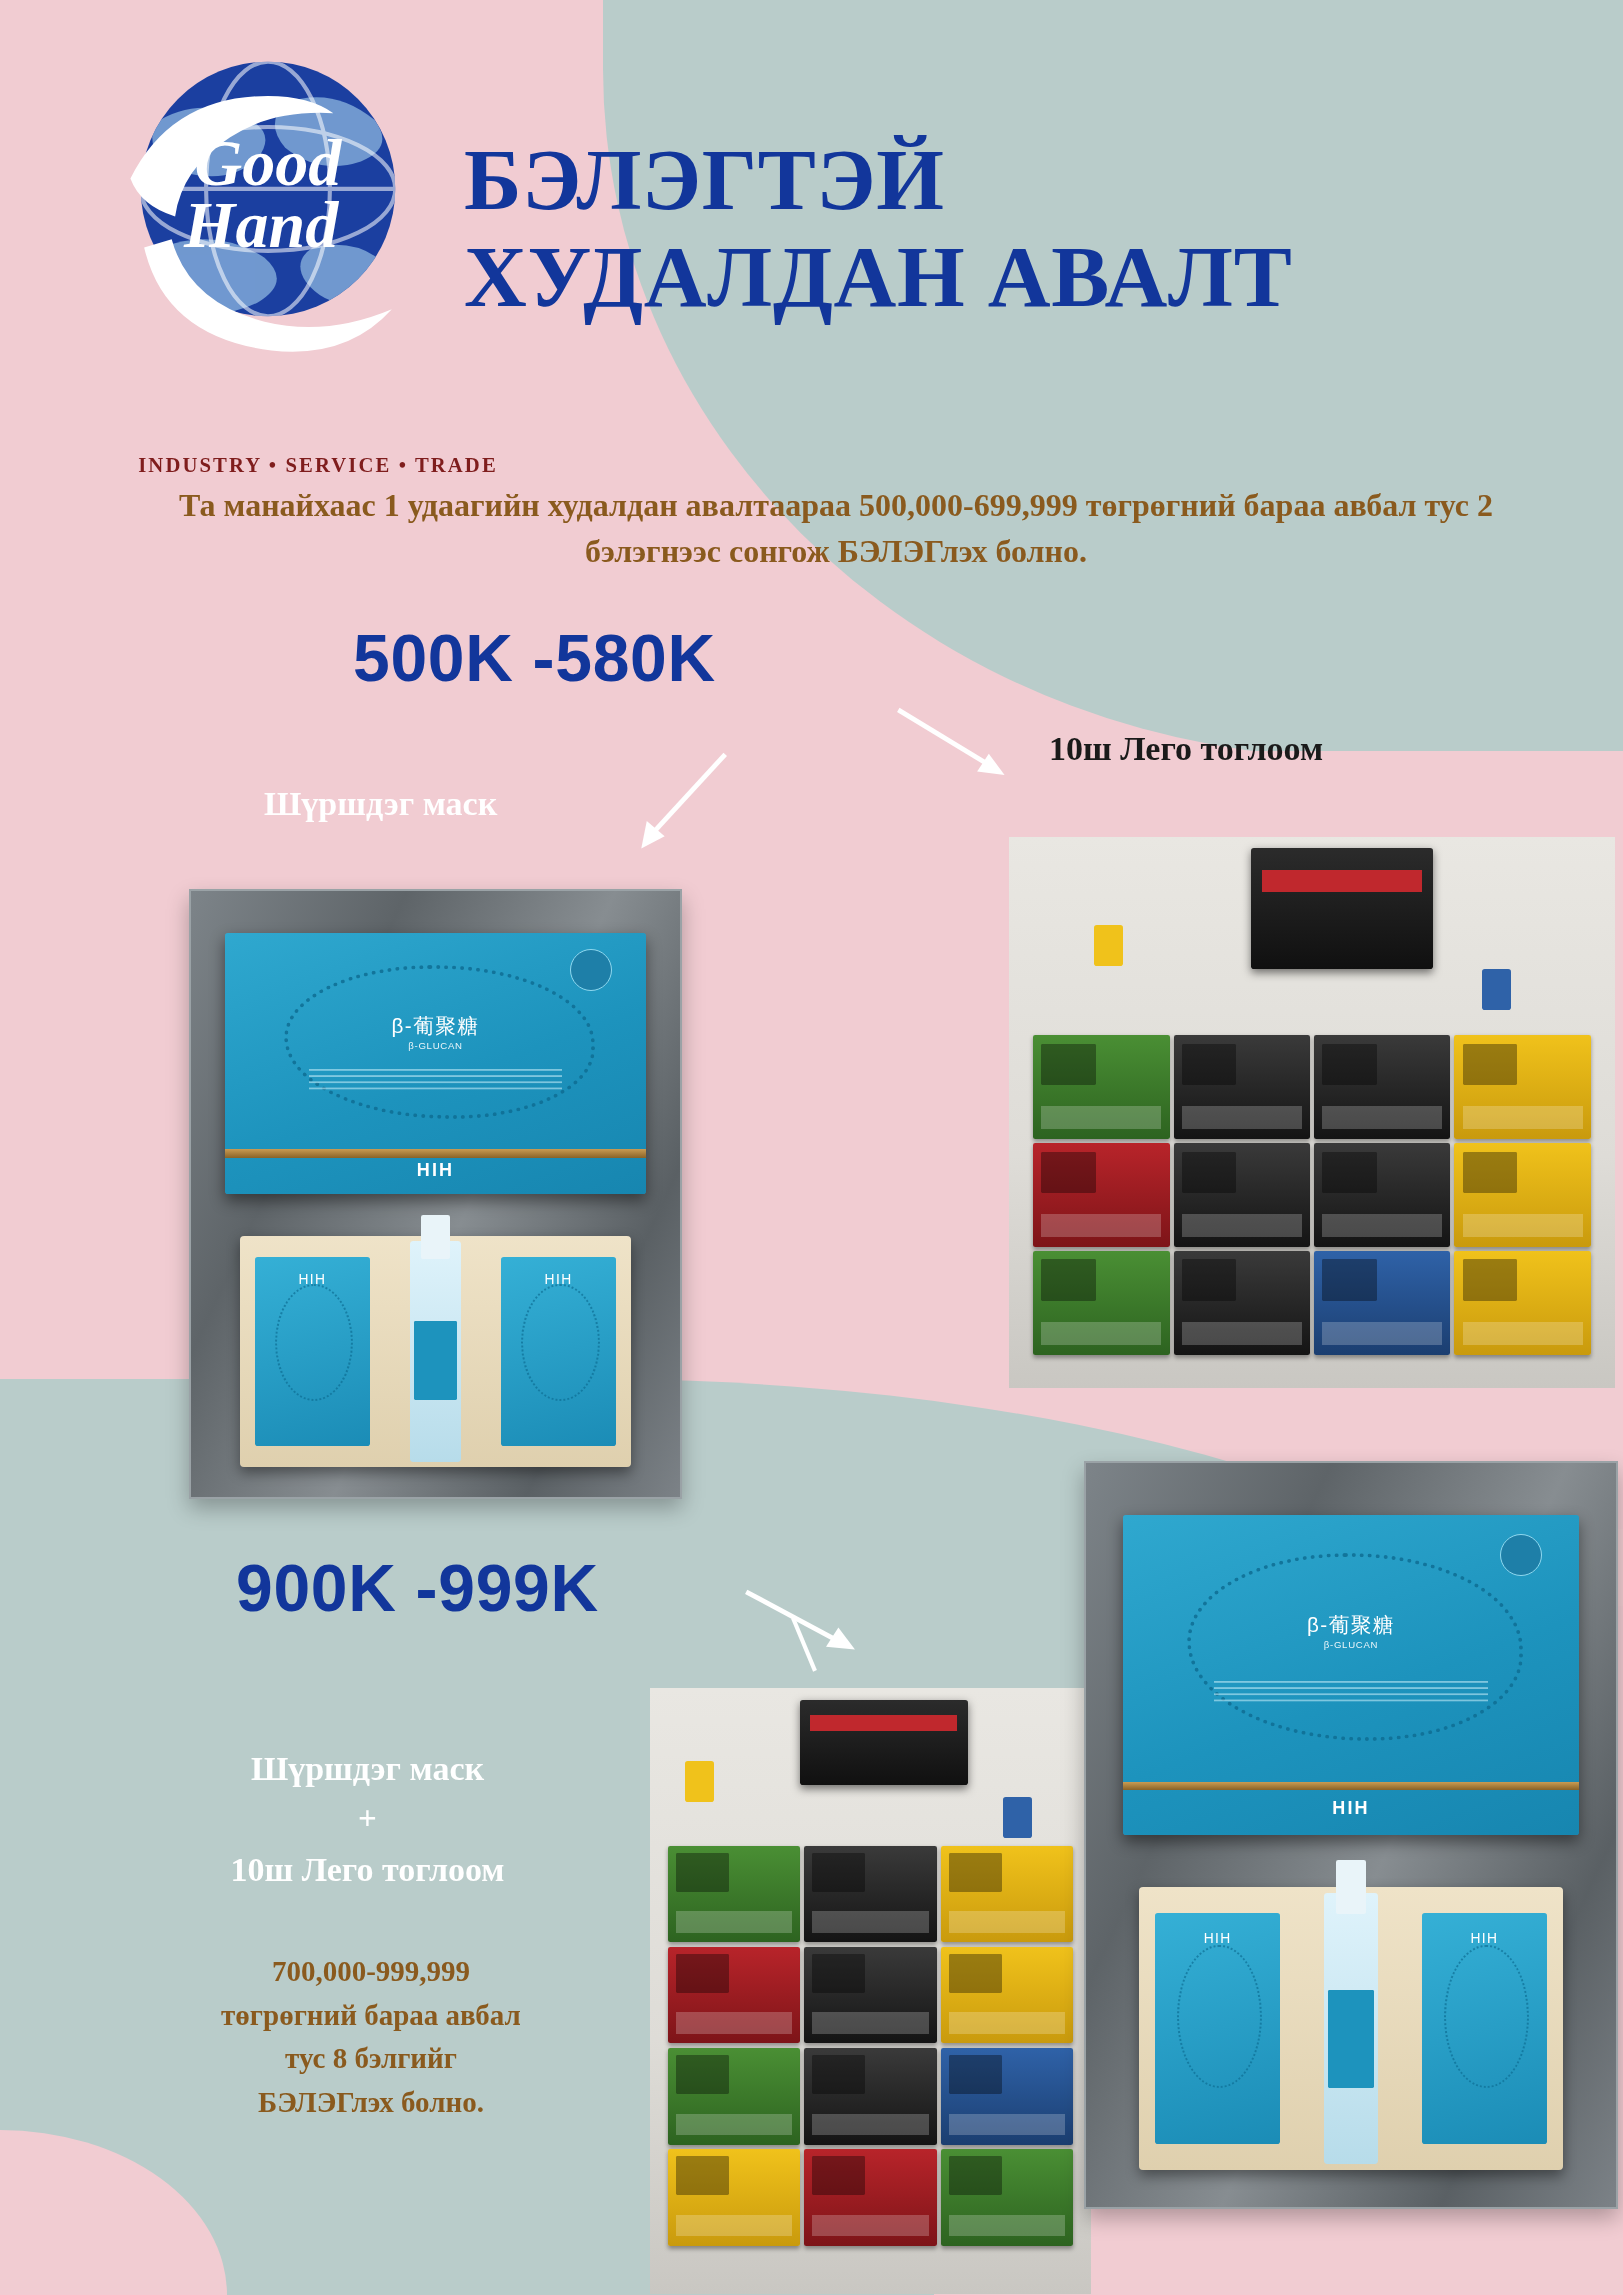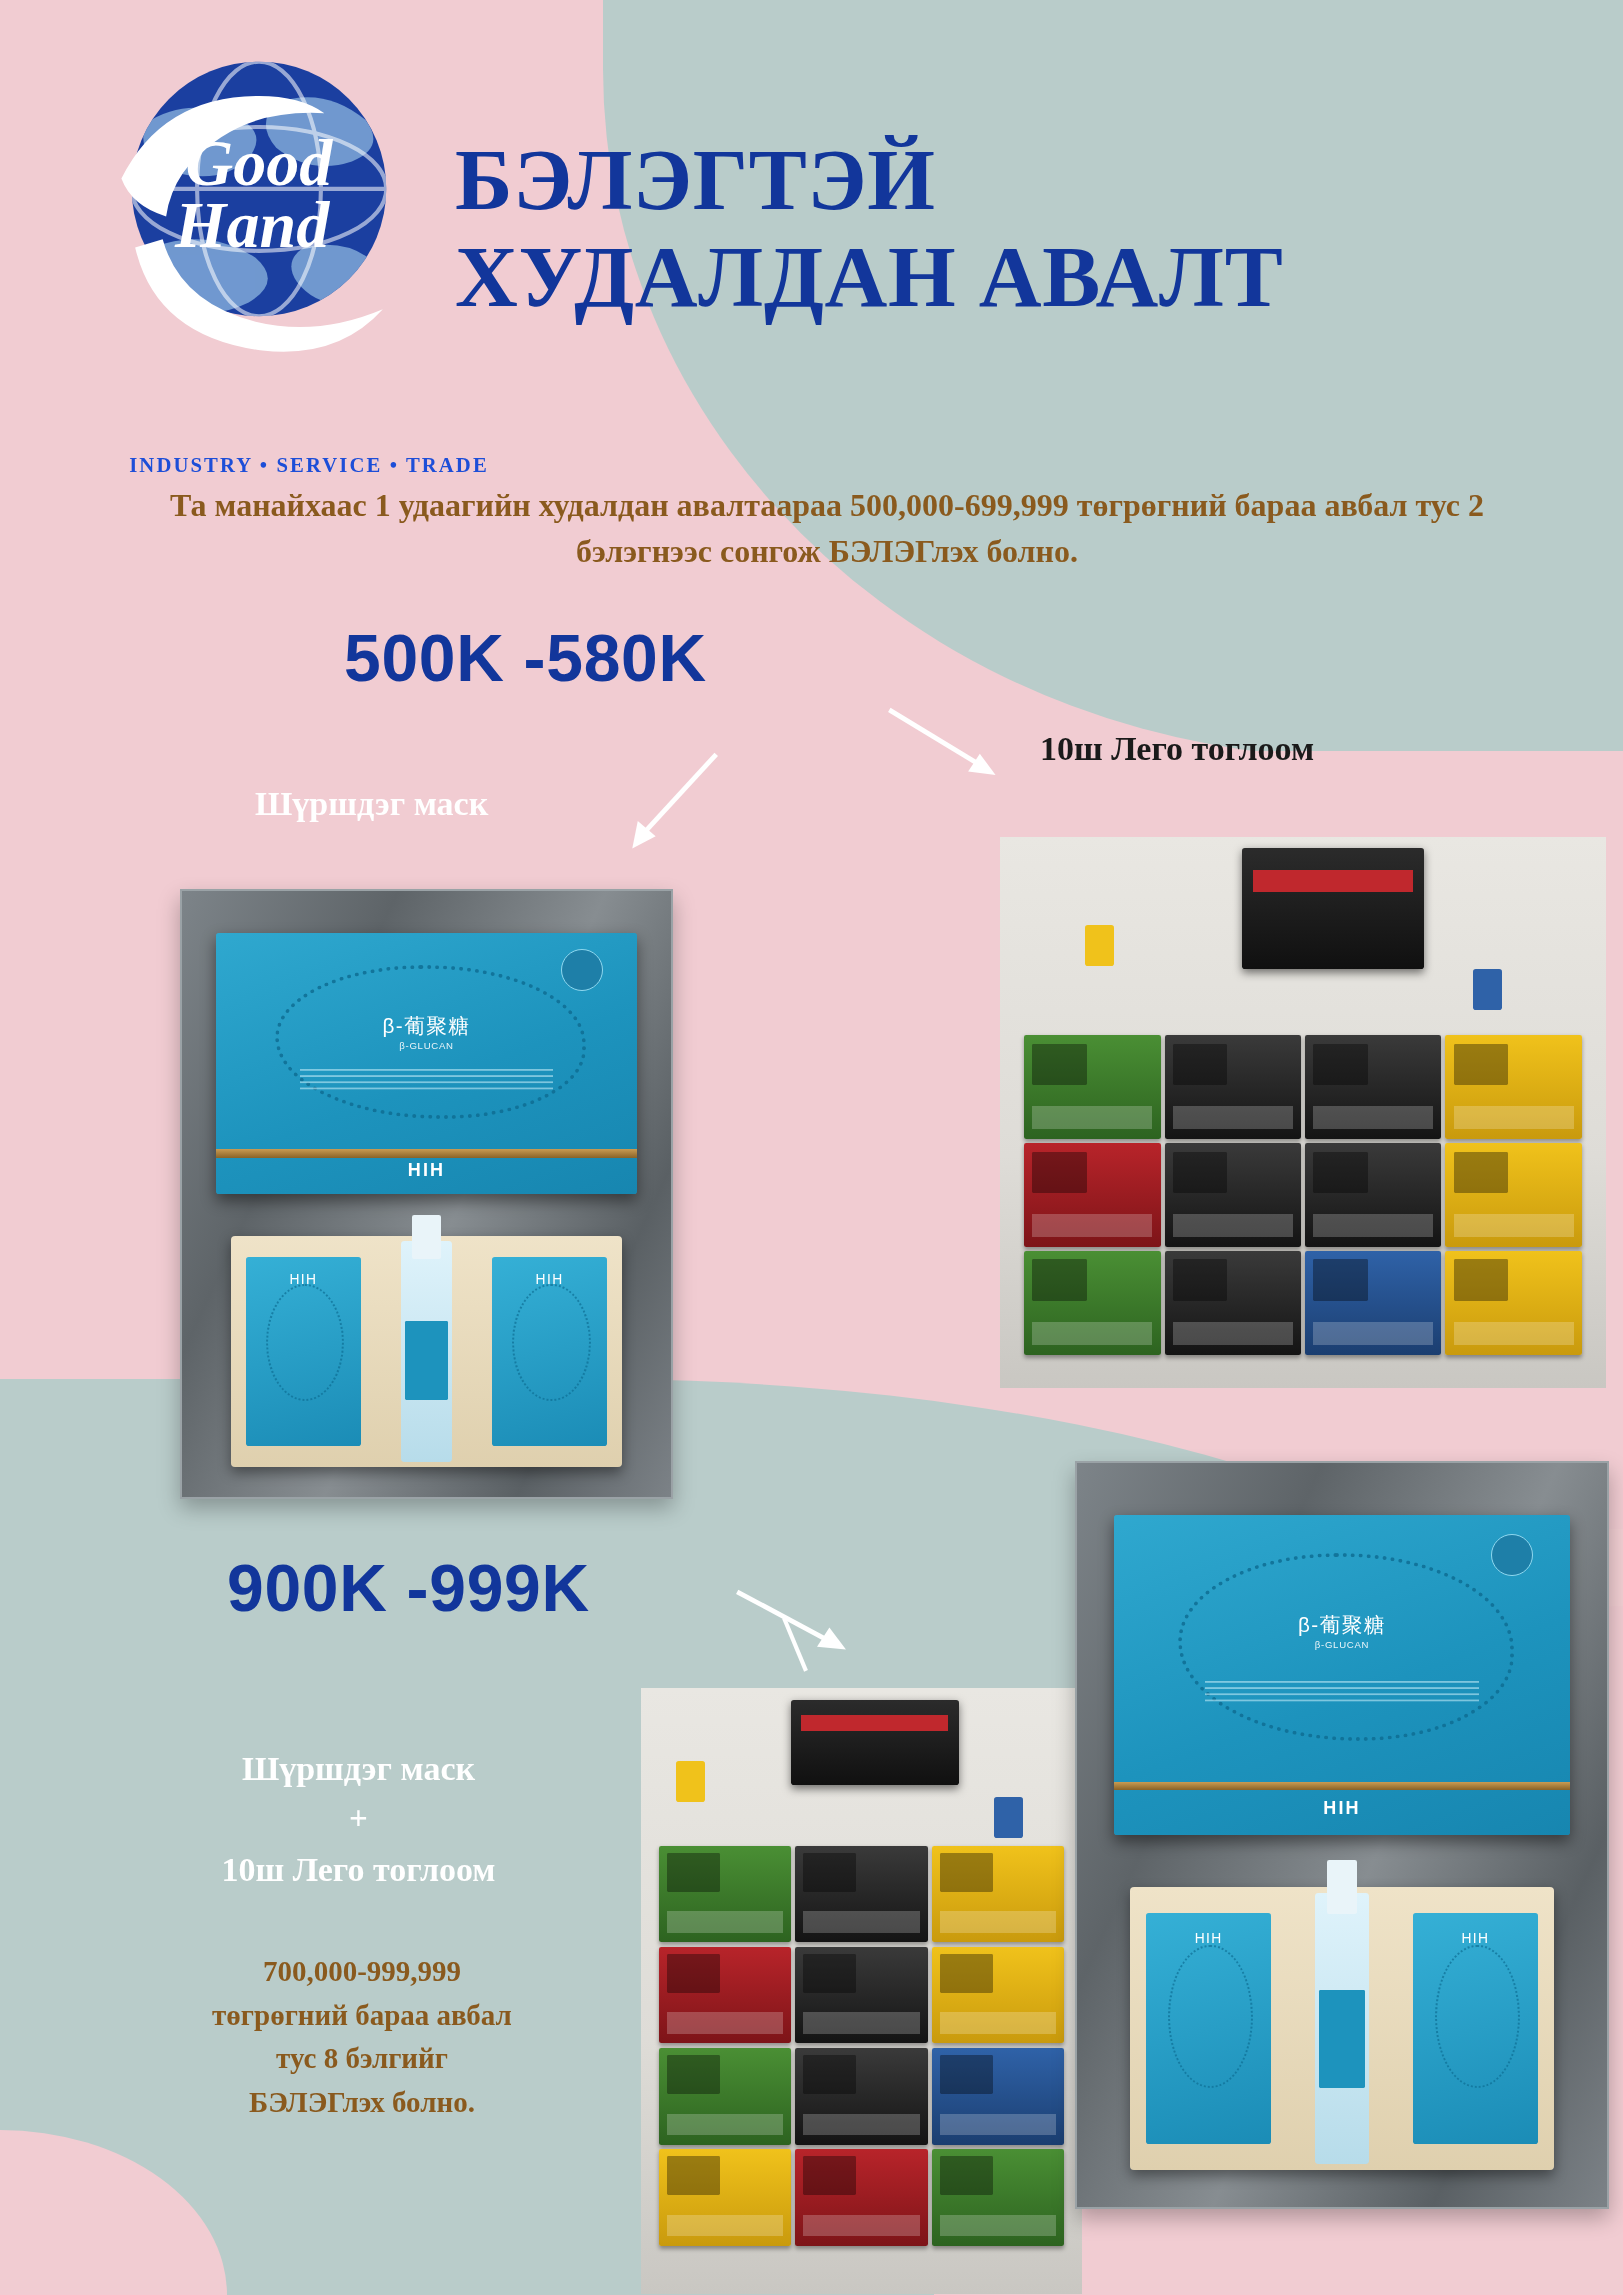--- a/index.html
+++ b/index.html
@@ -53,21 +53,21 @@
   }
   .bg-pink-bottomleft {
     position: absolute;
     left: 0; bottom: 0;
     width: 227px; height: 165px;
     background: #f1ccd2;
     border-top-right-radius: 227px 165px;
   }
 
   
-  #content { position: absolute; inset: 0; z-index: 2; }
+  #content { position: absolute; inset: 0; z-index: 2; margin-left: 9px; }
 
   
   .logo-wrap {
     position: absolute;
     left: 83px; top: 41px;
     width: 386px; height: 400px;
   }
   .logo-circle {
     position: absolute;
     left: 20.7px; top: 0;
@@ -75,21 +75,21 @@
   }
   .logo-tagline {
     position: absolute;
     left: 33px; top: 413px;
     width: 386px;
     text-align: center;
     font-family: "Liberation Serif", serif;
     font-weight: bold;
     font-size: 20.7px;
     letter-spacing: 2.1px;
-    color: #1d4ed8;
+    color: #7f1d1d;
   }
 
   
   .headline {
     position: absolute;
     left: 455px; top: 131px;
     width: 1130px;
     text-align: left;
     color: #12369b;
     font-family: "Liberation Serif", serif;

